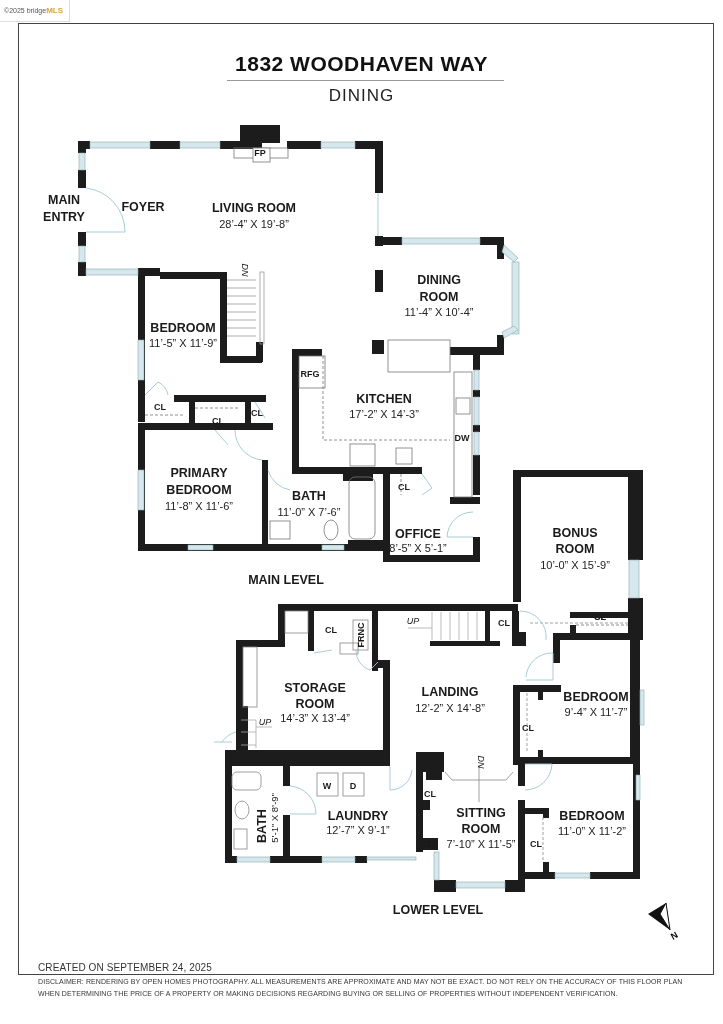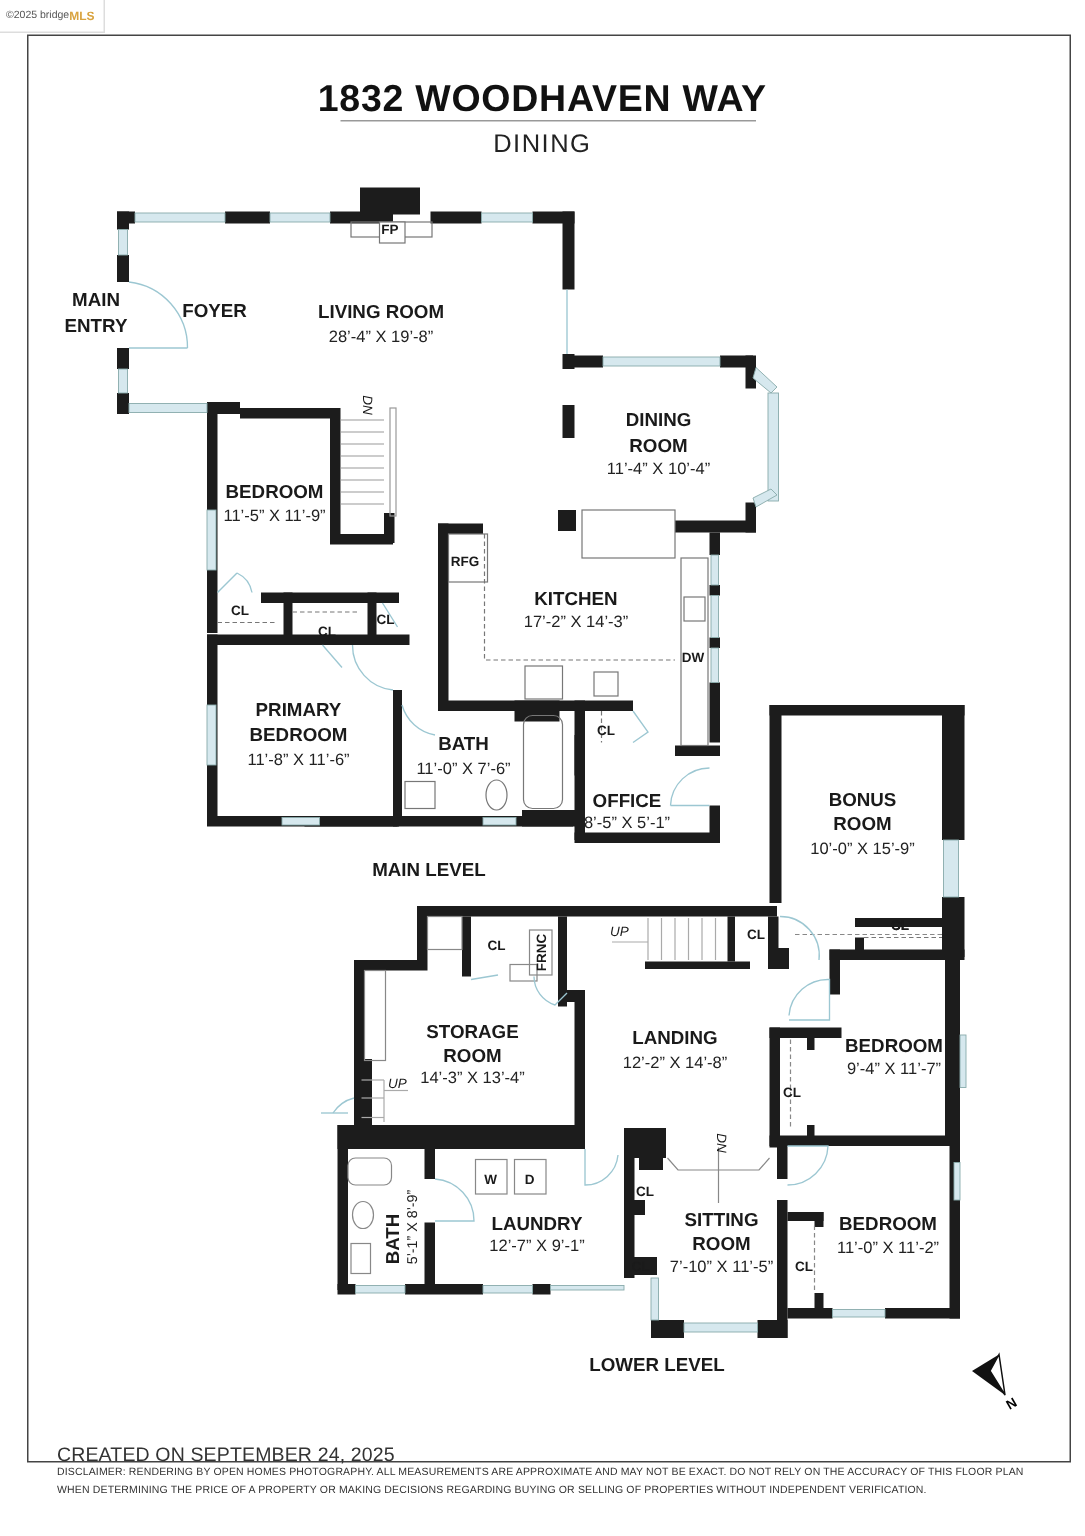--- a/index.html
+++ b/index.html
@@ -1,20 +1,20 @@
 <!DOCTYPE html>
 <html><head>
 <meta charset="utf-8">
 <style>
   html, body { margin:0; padding:0; background:#ffffff; }
   body { width:723px; height:1024px; position:relative; overflow:hidden; font-family:"Liberation Sans", sans-serif; }
   .watermark { position:absolute; left:0; top:0; width:70px; height:22px; background:#fff; border-right:1px solid #ddd; border-bottom:1px solid #ddd; font-size:7px; color:#555; display:flex; align-items:center; padding-left:4px; box-sizing:border-box; }
   .watermark .mls { color:#d9a441; font-weight:bold; font-size:8px; }
   .frame { position:absolute; left:18px; top:23px; width:696px; height:952px; border:1px solid #444; box-sizing:border-box; background:#fff; }
-  .title { position:absolute; left:0; width:723px; top:52px; text-align:center; font-weight:bold; font-size:25px; letter-spacing:0.5px; color:#111; }
+  .title { position:absolute; left:0; width:723px; top:52px; text-align:center; font-weight:bold; font-size:21px; letter-spacing:0.5px; color:#111; }
   .title-rule { position:absolute; left:227px; width:277px; top:80px; height:1px; background:#999; }
   .subtitle { position:absolute; left:0; width:723px; top:86px; text-align:center; font-size:17px; letter-spacing:1px; color:#222; }
   svg.plan { position:absolute; left:0; top:0; }
   .lbl { font-family:"Liberation Sans", sans-serif; font-weight:bold; font-size:12.5px; fill:#1a1a1a; }
   .dim { font-family:"Liberation Sans", sans-serif; font-size:11px; fill:#222; }
   .sm { font-family:"Liberation Sans", sans-serif; font-weight:bold; font-size:9px; fill:#1a1a1a; }
   .lvl { font-family:"Liberation Sans", sans-serif; font-weight:bold; font-size:12.5px; fill:#1a1a1a; }
   .footer { position:absolute; left:38px; font-size:7px; color:#333; letter-spacing:0.1px; }
 </style>
 </head>
@@ -354,15 +354,15 @@
     <text class="lvl" x="438" y="914" text-anchor="middle">LOWER LEVEL</text>
   </g>
 
   <g>
     <polygon points="666,903 648,914 670,930" fill="#111"></polygon>
     <polygon points="666,903 660,914 670,930" fill="#fff" stroke="#111" stroke-width="1"></polygon>
     <text x="673" y="940" font-size="9" font-family="Liberation Sans, sans-serif" font-weight="bold" transform="rotate(-30 673 940)">N</text>
   </g>
 </svg>
 
-<div class="footer" style="top:962px;font-size:13px">CREATED ON SEPTEMBER 24, 2025</div>
+<div class="footer" style="top:962px;font-size:10px">CREATED ON SEPTEMBER 24, 2025</div>
 <div class="footer" style="top:978px">DISCLAIMER: RENDERING BY OPEN HOMES PHOTOGRAPHY. ALL MEASUREMENTS ARE APPROXIMATE AND MAY NOT BE EXACT. DO NOT RELY ON THE ACCURACY OF THIS FLOOR PLAN</div>
 <div class="footer" style="top:990px">WHEN DETERMINING THE PRICE OF A PROPERTY OR MAKING DECISIONS REGARDING BUYING OR SELLING OF PROPERTIES WITHOUT INDEPENDENT VERIFICATION.</div>
 
 </body></html>

